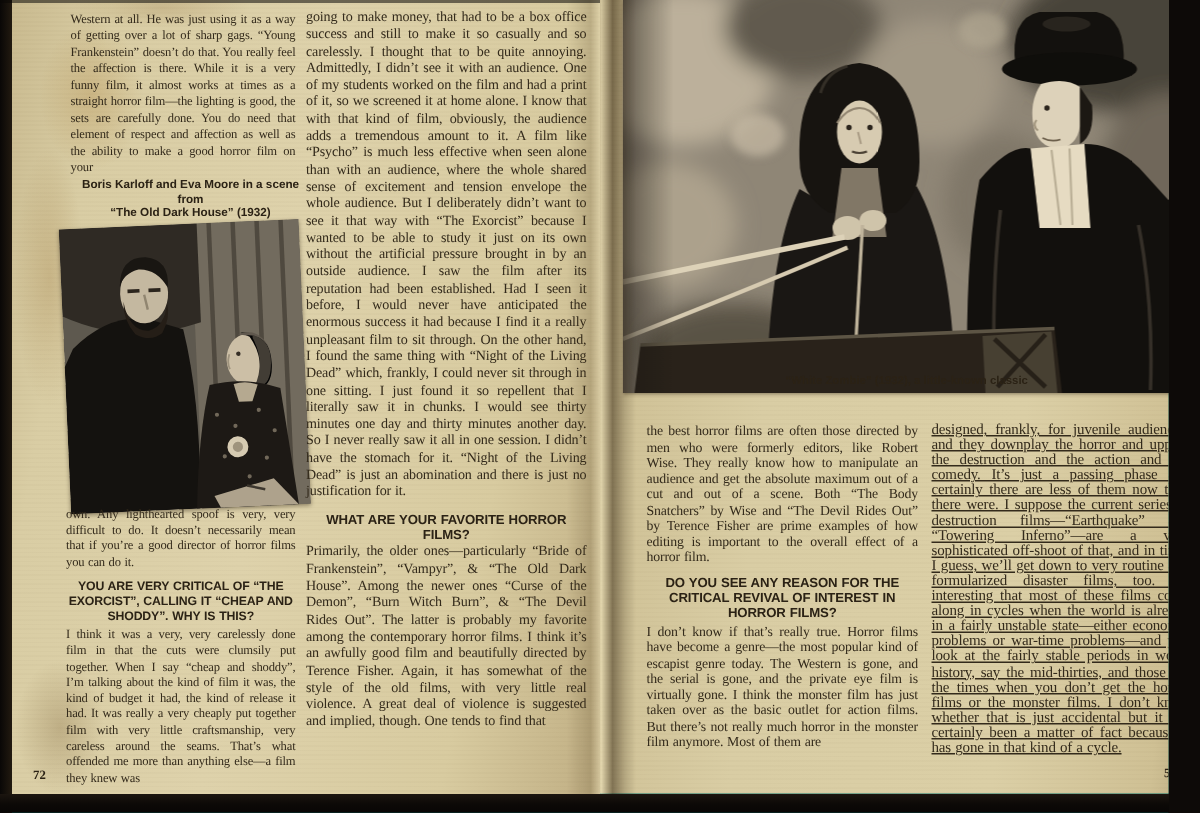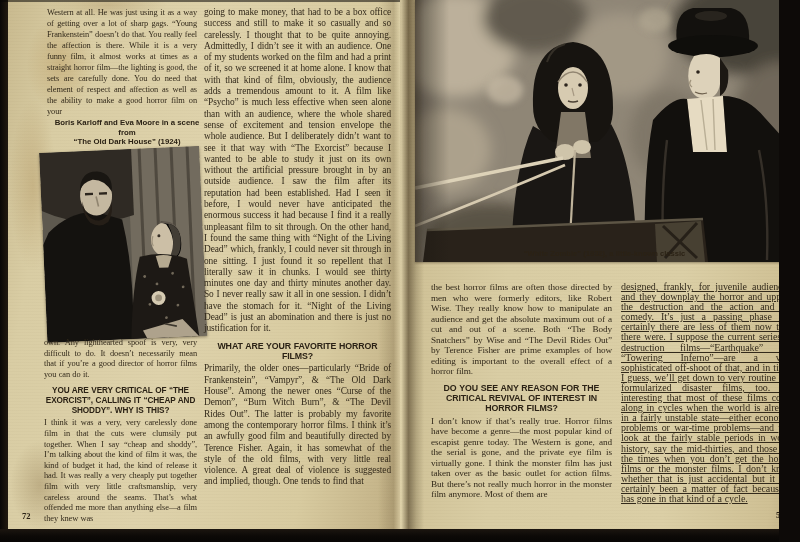--- a/index.html
+++ b/index.html
@@ -94,21 +94,21 @@
   <div class="page page-left">
     <div class="stain stainA"></div>
     <div class="stain stainB"></div>
     <div class="stain stainC"></div>
     <div class="stain stainD"></div>
 
     <div class="textcol col1-top">Western at all. He was just using it as a way of getting over a lot of sharp gags. “Young Frankenstein” doesn’t do that. You really feel the affection is there. While it is a very funny film, it almost works at times as a straight horror film—the lighting is good, the sets are carefully done. You do need that element of respect and affection as well as the ability to make a good horror film on your</div>
 
     <div class="caption cap-left">
       <div>Boris Karloff and Eva Moore in a scene from</div>
-      <div>“The Old Dark House” (1924)</div>
+      <div>“The Old Dark House” (1932)</div>
     </div>
 
     <div class="photo photo-left">
       <svg width="160" height="190" viewBox="0 0 160 190" xmlns="http://www.w3.org/2000/svg">
         <rect width="160" height="190" fill="#5a554b"></rect>
         <rect x="88" y="0" width="72" height="190" fill="#6e6759"></rect>
         <g stroke="#4c453a" stroke-width="3">
           <line x1="100" y1="0" x2="100" y2="190"></line>
             <line x1="116" y1="0" x2="116" y2="190"></line>
           <line x1="132" y1="0" x2="132" y2="190"></line>

